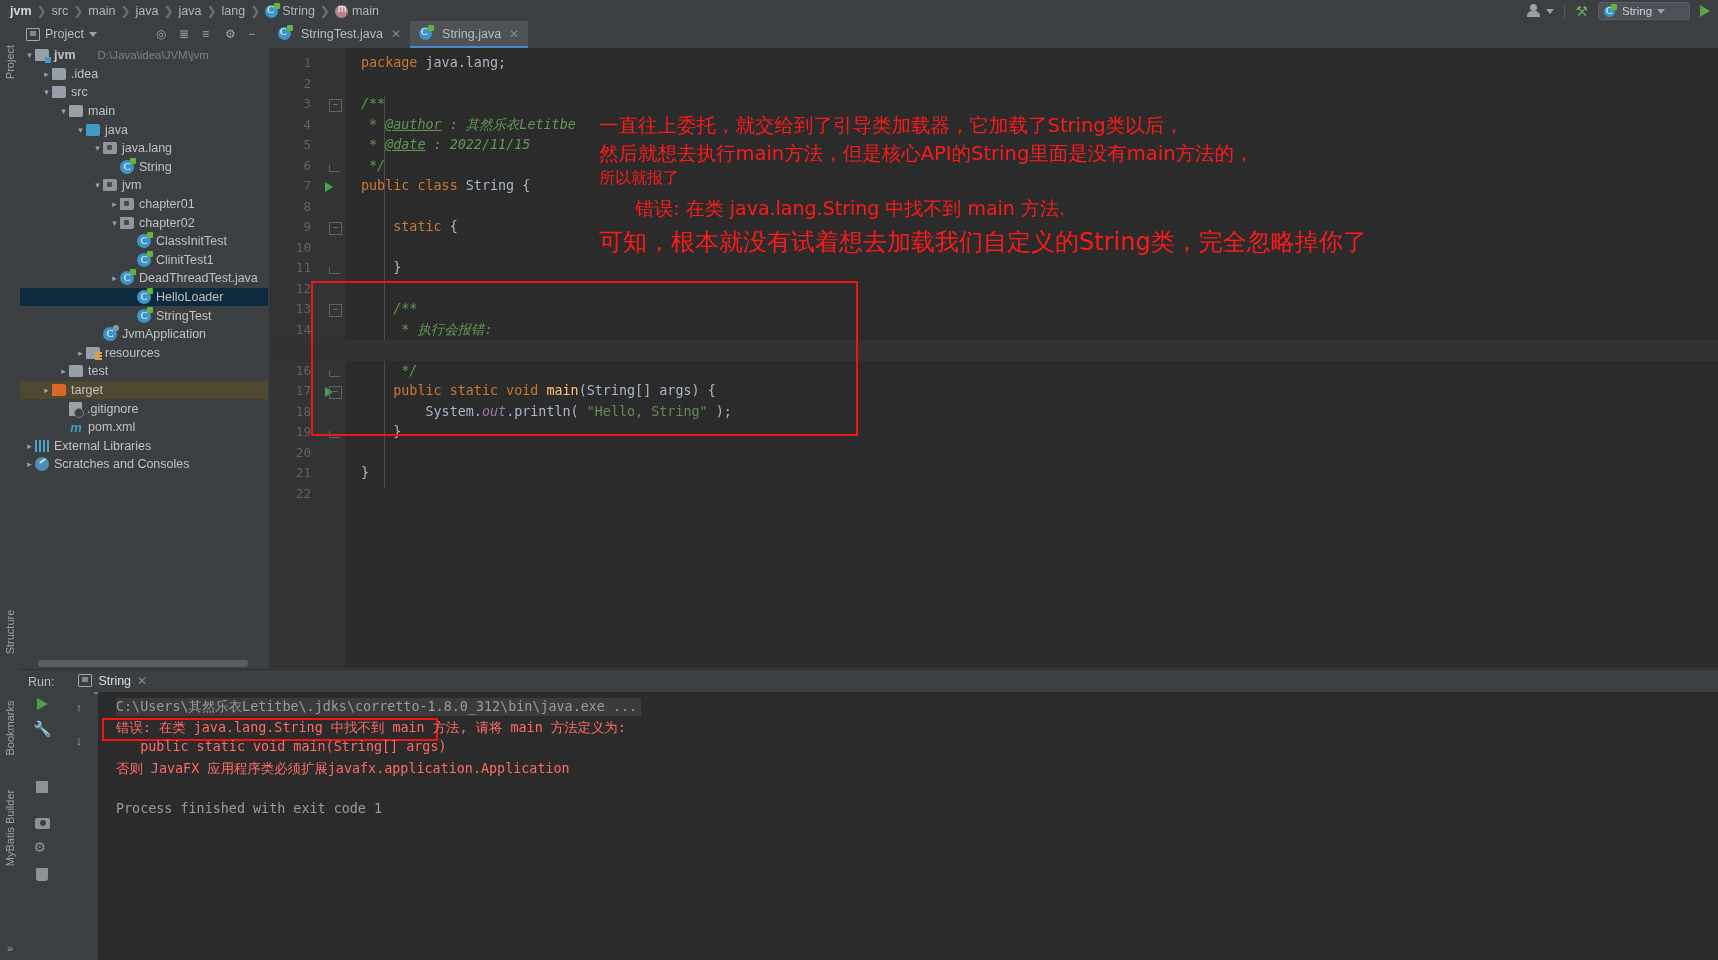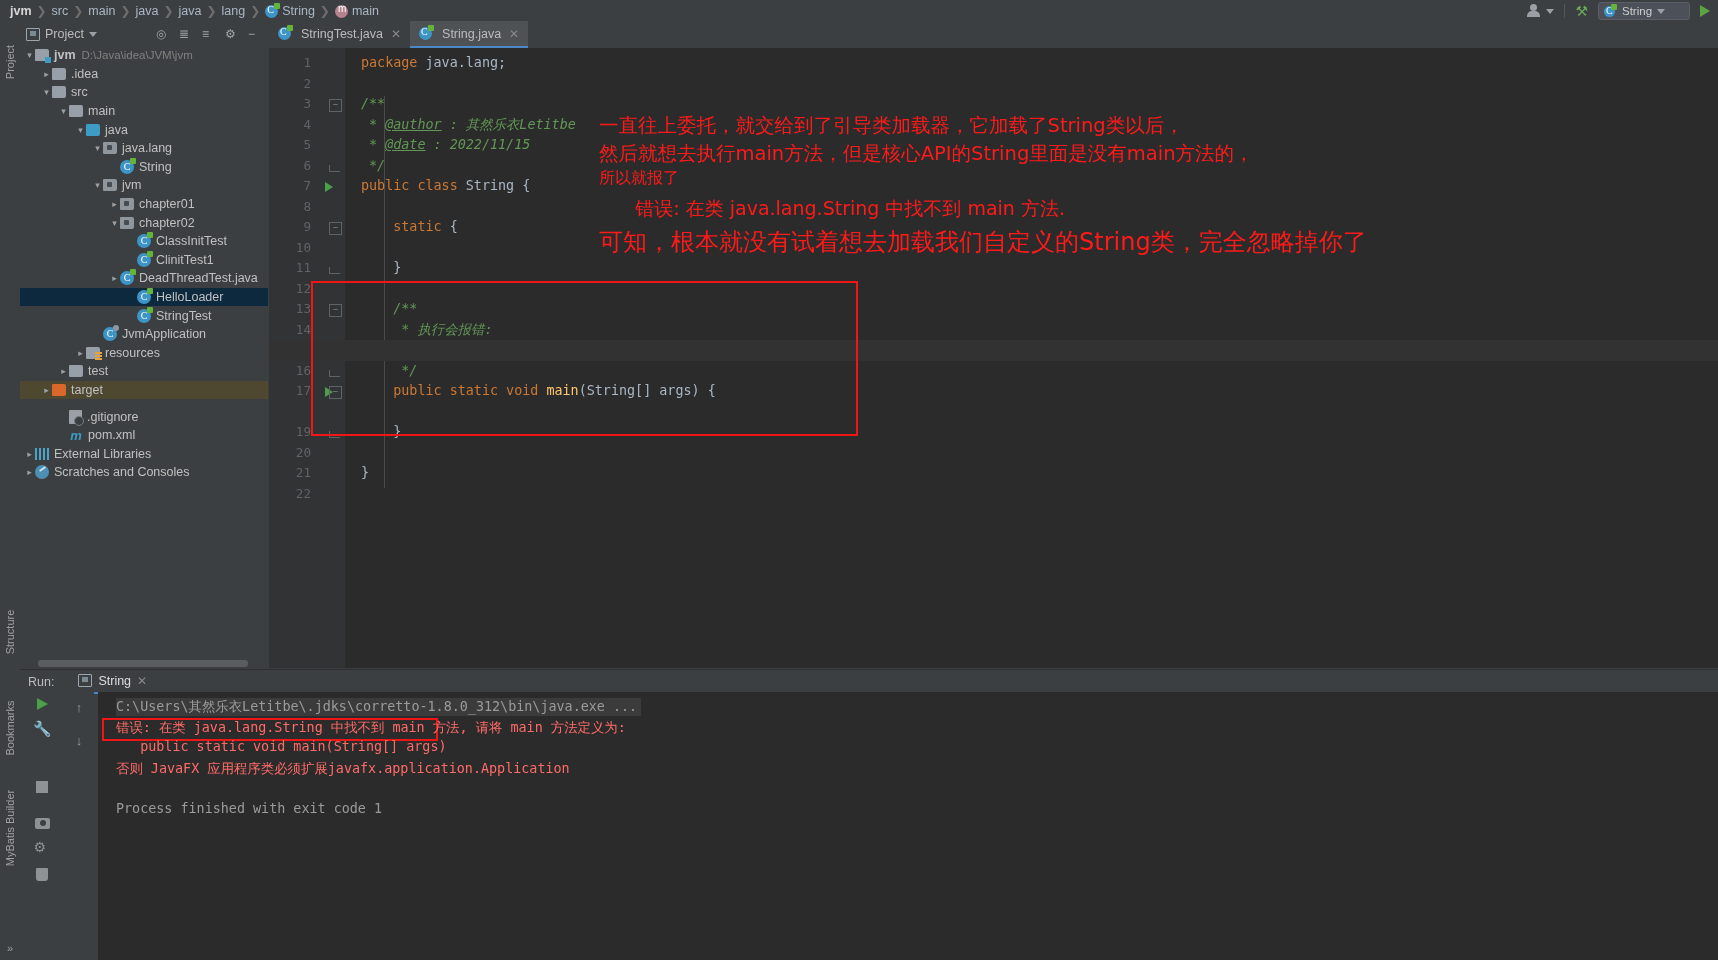--- a/index.html
+++ b/index.html
@@ -68,21 +68,21 @@
   .tree{
     position:absolute;left:20px;top:46px;width:248px;height:625px;
     background:#3c3f41;overflow:hidden;font-size:12.5px;
   }
   .row{display:flex;align-items:center;height:18.6px;white-space:nowrap;padding-left:2px;}
   .row.sel{background:#0d293e;}
   .row.sel-target{background:#4e4830;}
   .arrow{width:11px;text-align:center;color:#9aa0a6;font-size:9px;flex:none;}
   .arrow.none{visibility:hidden;}
   .label{color:#c0c0c0;}
-  .dim{color:#808080;font-size:11.5px;margin-left:6px;}
+  .dim{color:#808080;font-size:11.5px;margin-left:22px;}
   .fold{width:14px;height:12px;border-radius:1px 2px 2px 1px;background:#97a0a8;flex:none;margin-right:5px;position:relative;}
   .fold.blue{background:#3e9cc4;}
   .fold.orange{background:#d9682a;}
   .fold.pkg{background:#8e979e;}
   .fold.pkg:after{content:"";position:absolute;left:4px;top:3px;width:5px;height:5px;background:#4a4d4f;border-radius:1px;}
   .fold.mod:after{content:"";position:absolute;right:-2px;bottom:-2px;width:6px;height:6px;background:#3e9cc4;}
   .fold.res:after{content:"";position:absolute;right:-2px;bottom:-1px;width:7px;height:8px;
     background:repeating-linear-gradient(#e8a33d 0 2px,transparent 2px 3px);}
   .cls{width:14px;height:14px;border-radius:50%;background:#3d94c6;flex:none;margin-right:5px;position:relative;
        color:#fff;font-size:10px;text-align:center;line-height:14px;font-family:"Liberation Serif",serif;}
@@ -354,21 +354,21 @@
       <div class="row" style="padding-left: 38px;">
         <span class="arrow">▸</span>
         <span class="fold"></span>
         <span class="label">test</span>
       </div>
       <div class="row sel-target" style="padding-left: 21px;">
         <span class="arrow">▸</span>
         <span class="fold orange"></span>
         <span class="label">target</span>
       </div>
-      <div class="row" style="padding-left: 38px; margin-top: 8px;">
+      <div class="row" style="padding-left: 38px;">
         <span class="arrow none">▸</span>
         <span class="gitic"></span>
         <span class="label">.gitignore</span>
       </div>
       <div class="row" style="padding-left: 38px;">
         <span class="arrow none">▸</span>
         <span class="mvn">m</span>
         <span class="label">pom.xml</span>
       </div>
       <div class="row" style="padding-left: 4px;">
@@ -415,20 +415,21 @@
         <div class="ln" style="top: 148.5px;"><span class="lnum">8</span><span class="ltxt"></span></div>
         <div class="ln" style="top: 169px;"><span class="lnum">9</span><span class="foldmark">−</span><span class="ltxt">    <span class="kw">static </span><span class="plain">{</span></span></div>
         <div class="ln" style="top: 189.5px;"><span class="lnum">10</span></div>
         <div class="ln" style="top: 210px;"><span class="lnum">11</span><span class="foldend"></span><span class="ltxt">    <span class="plain">}</span></span></div>
         <div class="ln" style="top: 230.5px;"><span class="lnum">12</span><span class="ltxt"></span></div>
         <div class="ln" style="top: 251px;"><span class="lnum">13</span><span class="foldmark">−</span><span class="ltxt">    <span class="cmt">/**</span></span></div>
         <div class="ln" style="top: 271.5px;"><span class="lnum">14</span><span class="ltxt">     <span class="cmt">* 执行会报错:</span></span></div>
         <div class="caretline" style="top: 292px;"></div>
         <div class="ln" style="top: 312.5px;"><span class="lnum">16</span><span class="foldend"></span><span class="ltxt">     <span class="cmt">*/</span></span></div>
         <div class="ln" style="top: 333px;"><span class="lnum">17</span><span class="runmark"></span><span class="foldmark">−</span><span class="ltxt">    <span class="kw">public static void </span><span class="mth">main</span><span class="plain">(String[] args) {</span></span></div>
+        <div class="ln" style="top: 353.5px;"><span class="lnum">18</span><span class="ltxt">        <span class="plain">System.</span><span class="fld">out</span><span class="plain">.println( </span><span class="str">"Hello, String"</span><span class="plain"> );</span></span></div>
         <div class="ln" style="top: 374px;"><span class="lnum">19</span><span class="foldend"></span><span class="ltxt">    <span class="plain">}</span></span></div>
         <div class="ln" style="top: 394.5px;"><span class="lnum">20</span><span class="ltxt"></span></div>
         <div class="ln" style="top: 415px;"><span class="lnum">21</span><span class="ltxt"><span class="plain">}</span></span></div>
         <div class="ln" style="top: 435.5px;"><span class="lnum">22</span><span class="ltxt"></span></div>
       </div>
 
     <div class="redbox" style="left:42px;top:233px;width:547px;height:155px;"></div>
 
     <div id="annotation">
         <div class="ann" style="left: 330px; top: 64px; font-size: 19.5px; color: rgb(255, 26, 26);">一直往上委托，就交给到了引导类加载器，它加载了String类以后，</div>

